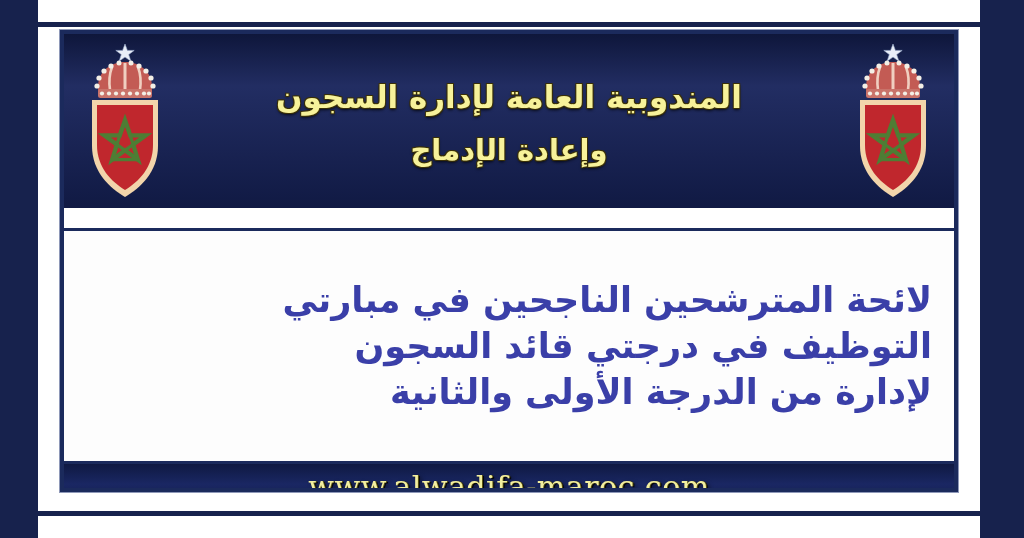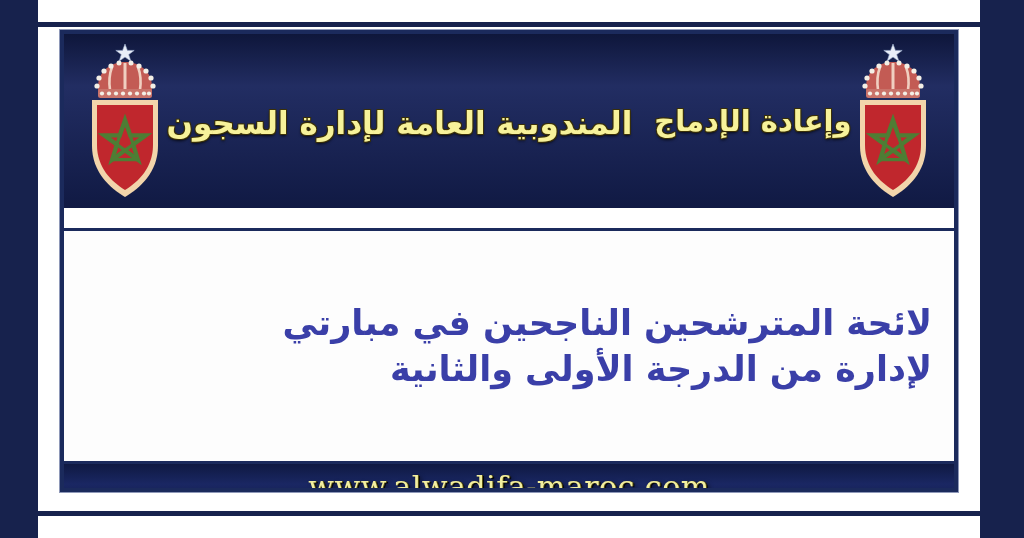--- a/index.html
+++ b/index.html
@@ -64,21 +64,21 @@
   .header-band::after{
     content:"";
     position:absolute; inset:0;
     background:linear-gradient(180deg, rgba(0,0,0,.35) 0%, rgba(255,255,255,.05) 30%, rgba(0,0,0,.25) 100%);
     pointer-events:none;
   }
 
   .header-text {
     position:absolute;
     left:0; right:0; top:0; bottom:0;
-    display:flex; flex-direction:row;
+    display:flex; flex-direction:column;
     align-items:center; justify-content:center;
     gap:22px;
     z-index:3;
   }
   .hline {
     direction:rtl;
     color:#f7f29a;
     font-family:"DejaVu Sans", sans-serif;
     font-weight:700;
     font-size:30px;
@@ -261,20 +261,21 @@
       </div>
 
       <div class="header-text">
         <div class="hline l1">المندوبية العامة لإدارة السجون</div>
         <div class="hline l2">وإعادة الإدماج</div>
       </div>
     </div>
 
     <div class="title-panel">
       <div class="tline">لائحة المترشحين الناجحين في مبارتي</div>
+      <div class="tline">التوظيف في درجتي قائد السجون</div>
       <div class="tline">لإدارة من الدرجة الأولى والثانية</div>
     </div>
 
     <div class="footer-band">
       <span class="url">www.alwadifa-maroc.com</span>
     </div>
 
   </div>
 </div>
 

